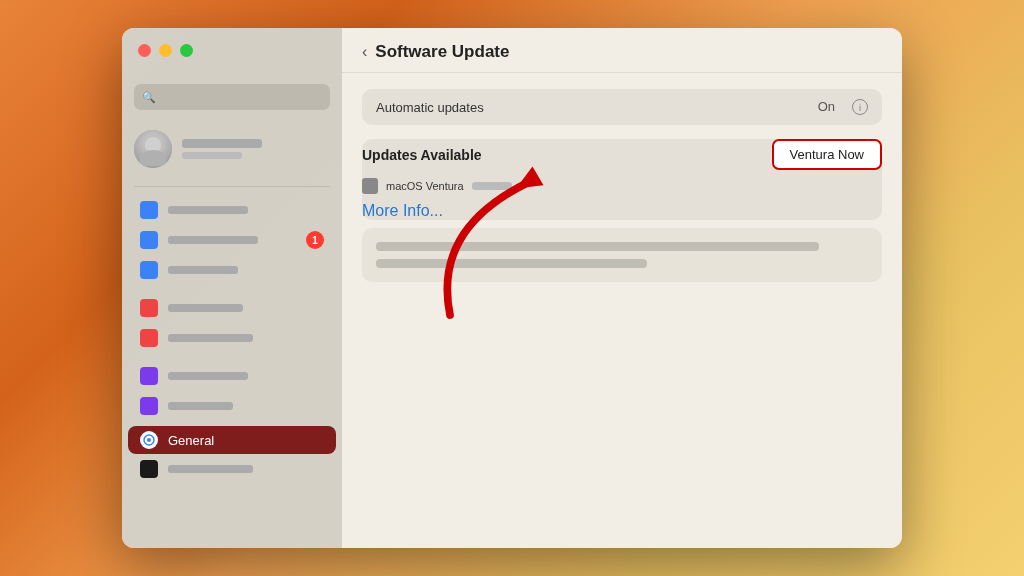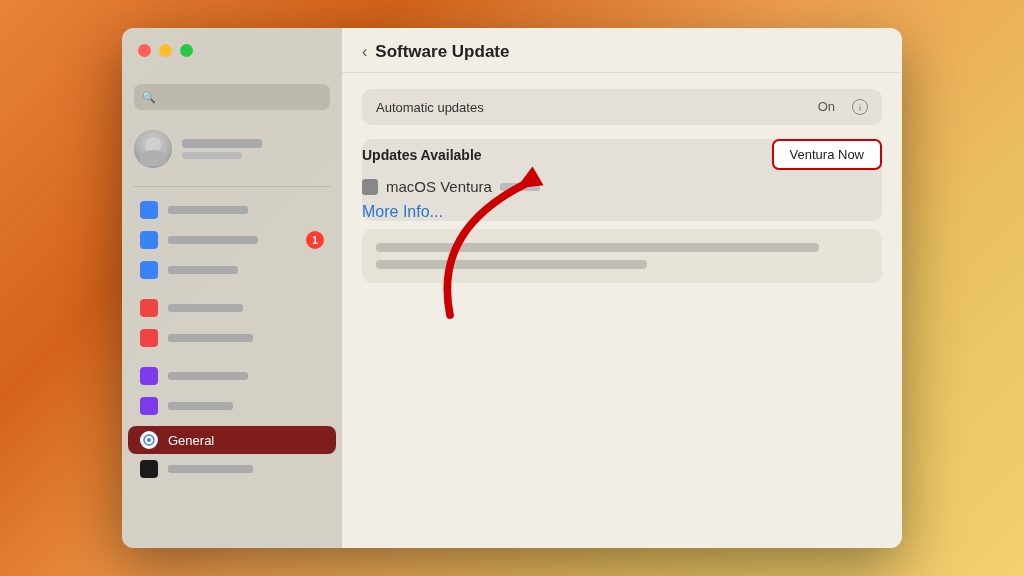--- a/index.html
+++ b/index.html
@@ -310,21 +310,21 @@
 
     .macos-icon-placeholder {
       width: 16px;
       height: 16px;
       background: #888;
       border-radius: 3px;
       flex-shrink: 0;
     }
 
     .macos-label {
-      font-size: 15px;
+      font-size: 11px;
       color: #333;
     }
 
     .version-bar {
       width: 40px;
       height: 8px;
       background: #bbb;
       border-radius: 3px;
     }
 

